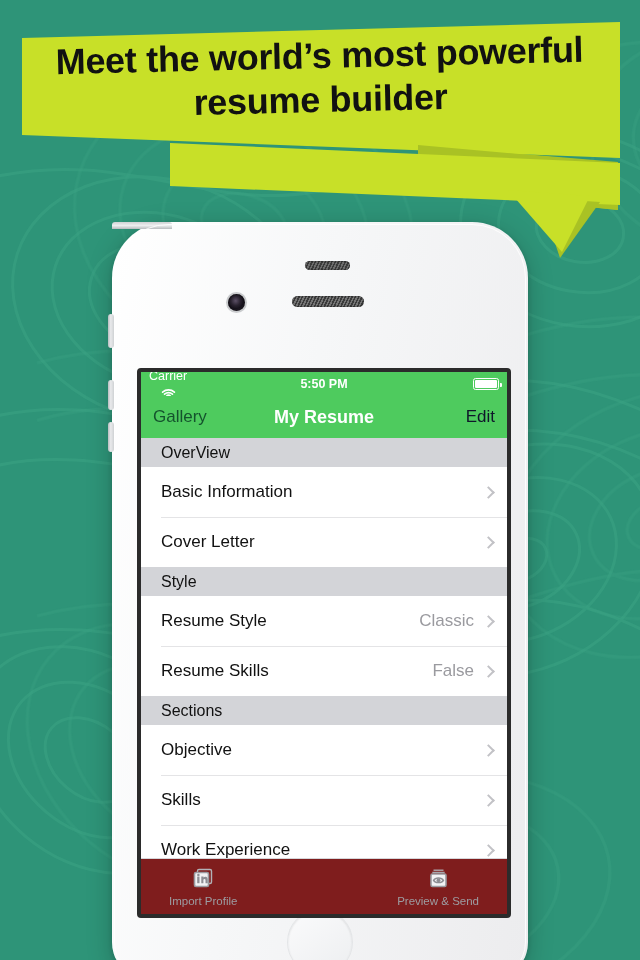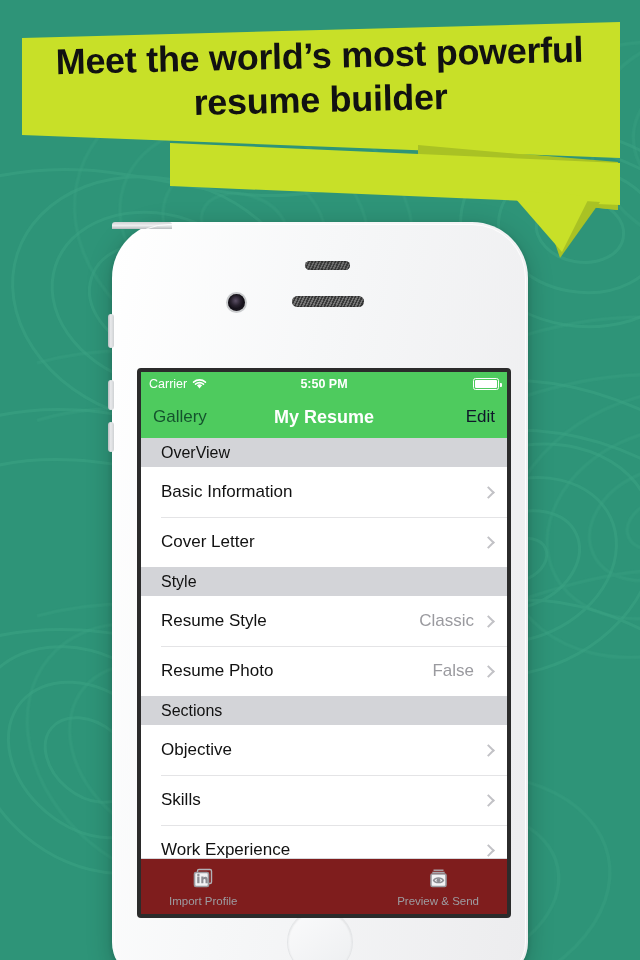--- a/index.html
+++ b/index.html
@@ -103,21 +103,21 @@
   }
 
   
   .statusbar {
     height:24px; background:#4ECB5E;
     display:flex; align-items:center;
     padding:0 8px;
     color:#fff; font-size:12.5px;
     position:relative; flex:none;
   }
-  .sb-left { display:flex; align-items:center; gap:5px; }
+  .sb-left { display:flex; align-items:center; gap:5px;flex-direction:column; }
   .sb-center {
     position:absolute; left:0; right:0; text-align:center;
     font-size:12.5px; font-weight:bold;
   }
   .sb-right { margin-left:auto; display:flex; align-items:center; }
   .wifi { display:block; }
   .battery {
     width:26px; height:12px;
     border:1.4px solid #fff; border-radius:2.5px;
     padding:1.3px; position:relative;
@@ -290,21 +290,21 @@
         <span class="chev"></span>
       </div>
 
       <div class="sec-header">Style</div>
       <div class="row">
         <span class="row-label">Resume Style</span>
         <span class="row-value">Classic</span>
         <span class="chev"></span>
       </div>
       <div class="row">
-        <span class="row-label">Resume Photo</span>
+        <span class="row-label">Resume Skills</span>
         <span class="row-value">False</span>
         <span class="chev"></span>
       </div>
 
       <div class="sec-header">Sections</div>
       <div class="row">
         <span class="row-label">Objective</span>
         <span class="chev"></span>
       </div>
       <div class="row">

